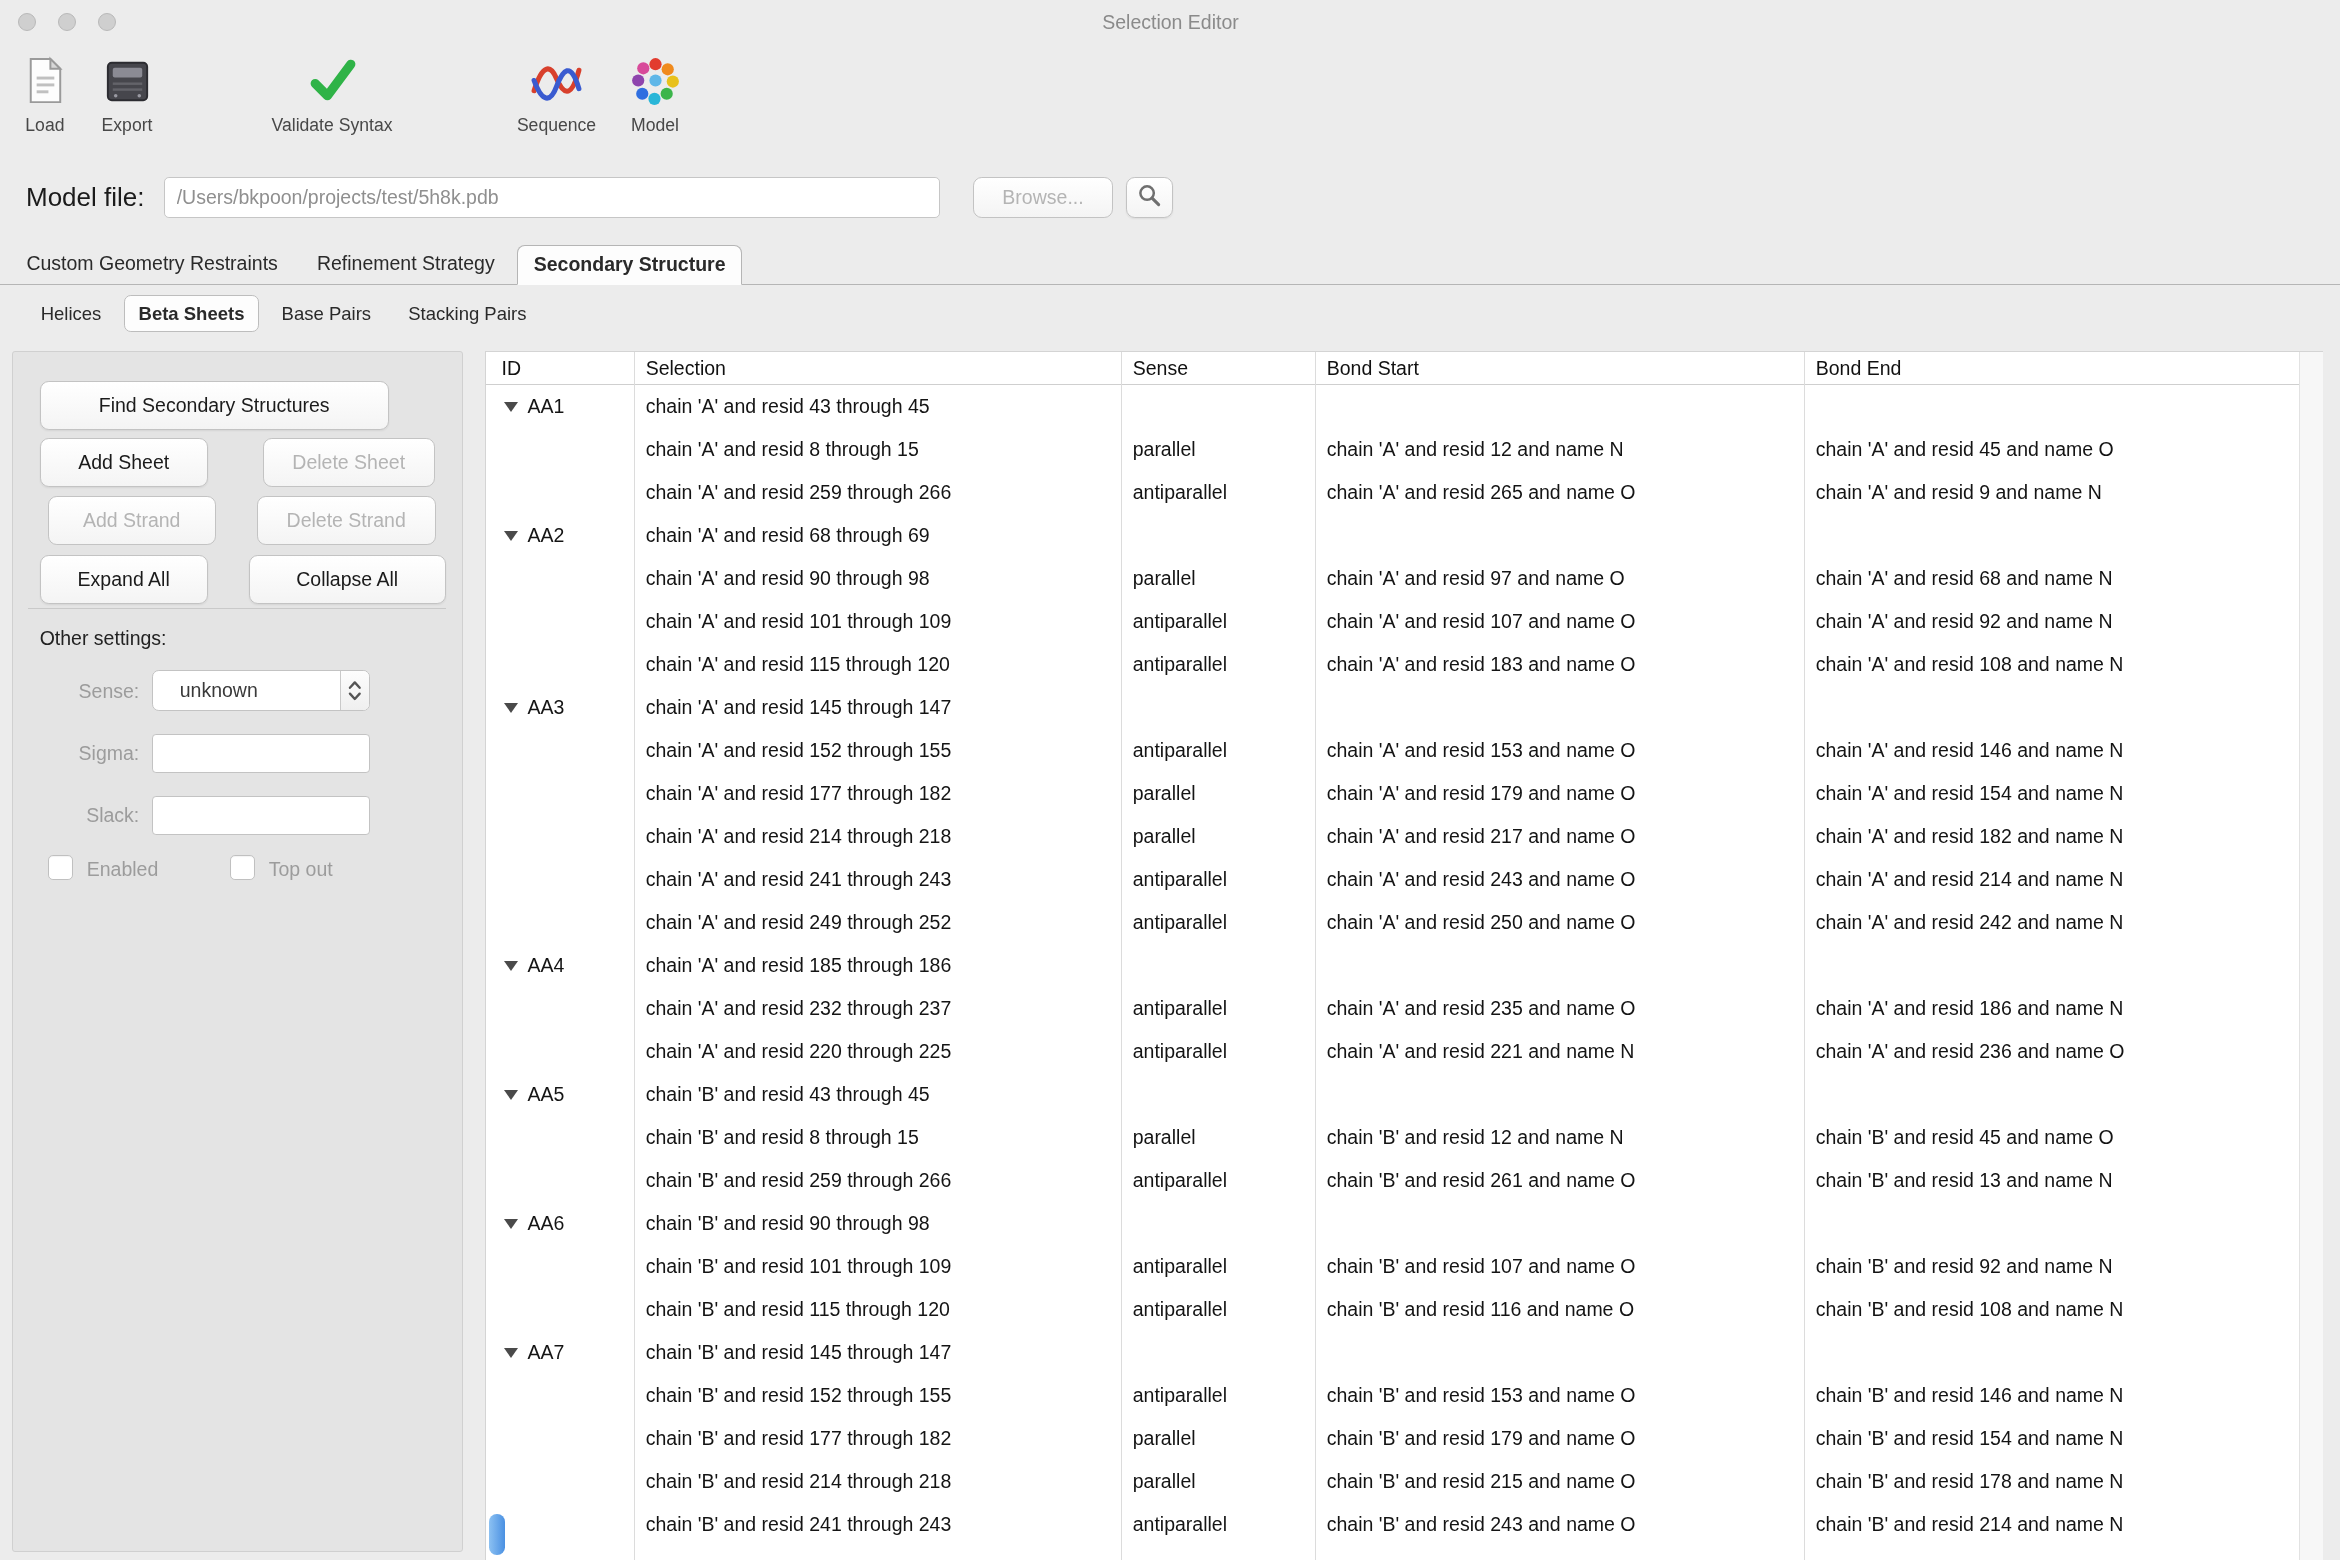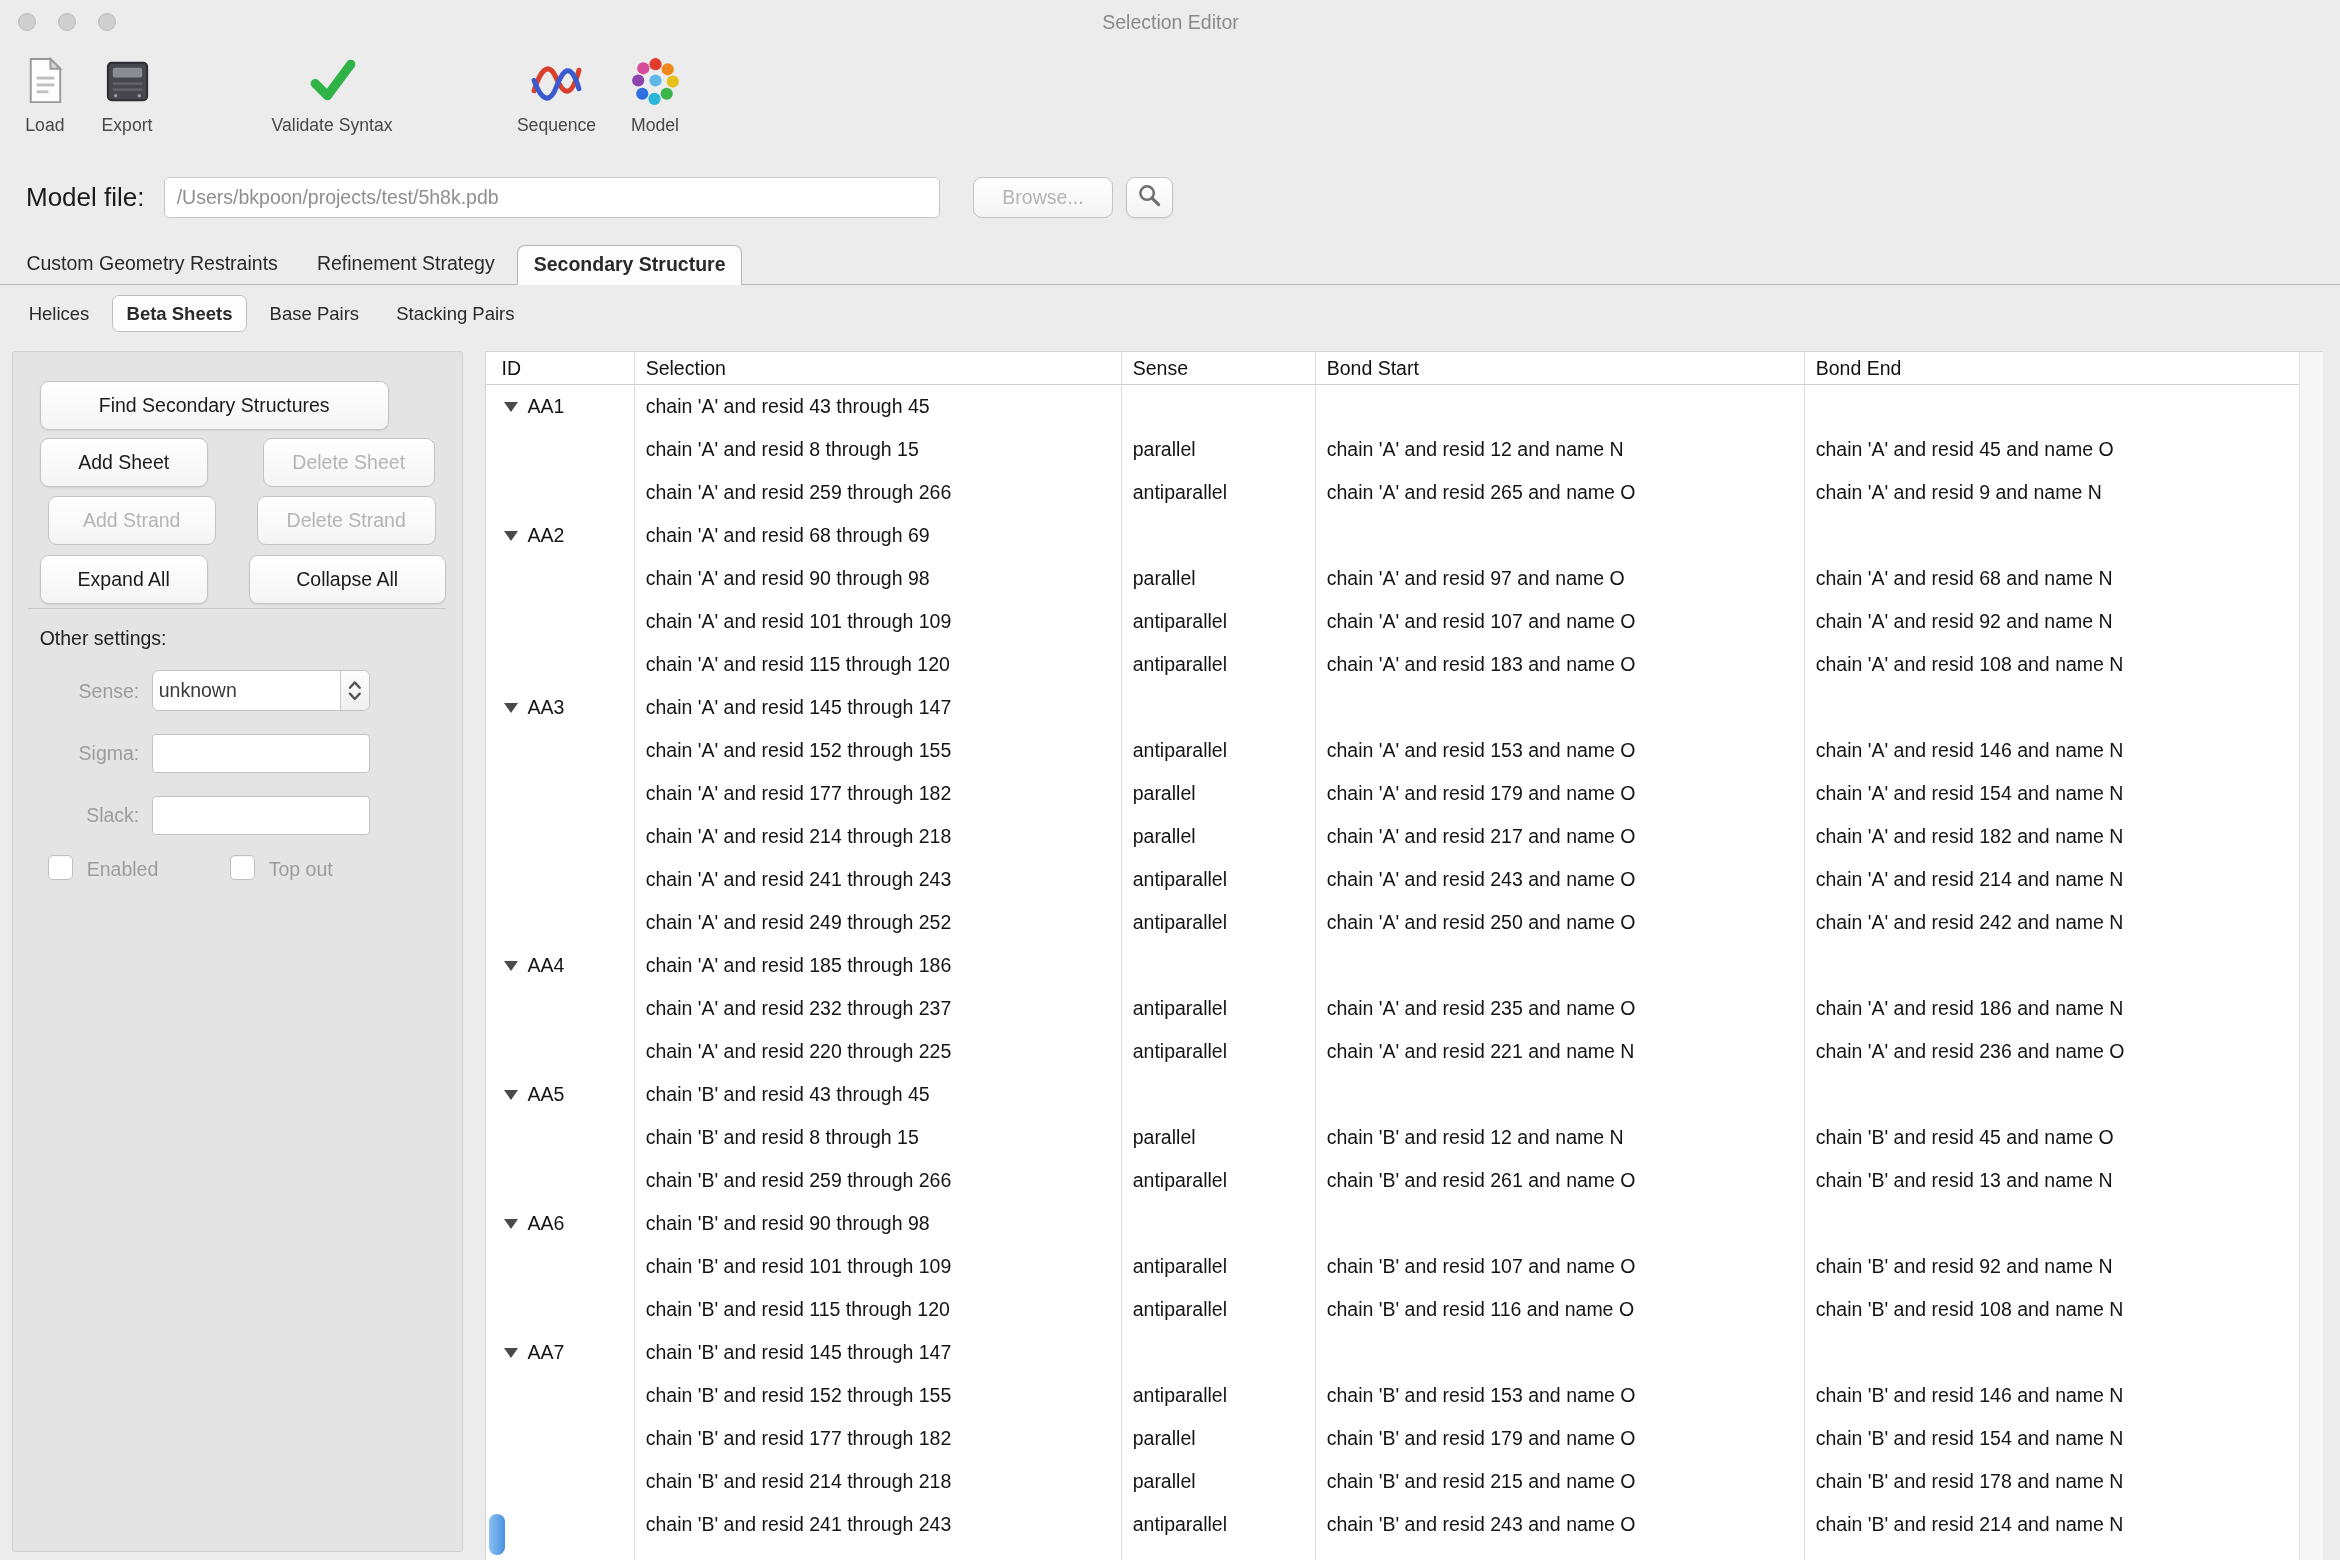--- a/index.html
+++ b/index.html
@@ -37,34 +37,34 @@
   .btn.disabled{color:var(--text-disabled,#b4b4b4); box-shadow:none;}
   .mf-browse{position:absolute; left:973px; top:0; width:140px; height:41px;}
   .mf-search{position:absolute; left:1126px; top:0; width:47px; height:41px;}
 
   
   .tabs{position:absolute; top:247px; left:0; right:0; height:38px; border-bottom:1px solid #b5b5b5;
         display:flex; align-items:flex-end; padding-left:9.8px;}
   .tab{font-size:19.5px; color:#2a2a2a; padding:6.8px 15.6px 7.8px 15.6px; margin-right:5.9px; border:1px solid transparent; cursor:default; white-space:nowrap;}
   .tab.active{background:#fdfdfd; border:1px solid #b5b5b5; border-bottom:1px solid #fdfdfd; border-radius:7.8px 7.8px 0 0;
               margin-bottom:-1px; font-weight:bold;}
-  .subtabs{position:absolute; top:291px; left:0; right:0; height:45px; display:flex; align-items:center; padding-left:14px;}
+  .subtabs{position:absolute; top:291px; left:0; right:0; height:45px; display:flex; align-items:center; padding-left:26px;}
   .subtab{font-size:18.5px; color:#2a2a2a; padding:6.8px 13.7px; margin-right:7.8px; border:1px solid transparent; cursor:default; white-space:nowrap;}
   .subtab.active{background:#fdfdfd; border:1px solid #bdbdbd; border-radius:6.8px; font-weight:bold;}
 
   
   .sidebar{position:absolute; top:351px; left:11.7px; width:451px; height:1201px; background:var(--panel-bg,#e4e4e4);
            border:1px solid #d0d0d0; border-radius:2.9px;}
   .sb-btn{position:absolute; height:49px;}
   .sb-sep{position:absolute; left:15.6px; right:15.6px; top:256px; height:1px; background:#c9c9c9;}
   .sb-heading{position:absolute; left:27px; top:275px; font-size:19.5px; color:#222;}
   .sb-label{position:absolute; width:109px; text-align:right; font-size:19.5px; color:var(--text-label-gray,#9c9c9c);}
   .combo{position:absolute; left:139px; top:318px; width:218px; height:41px; background:#fff; border:1px solid #c3c3c3;
          border-radius:6.8px; display:flex; align-items:center; overflow:hidden;}
-  .combo-value{flex:1; font-size:19.5px; color:#3a3a3a; padding-left:6px;}
+  .combo-value{flex:1; font-size:19.5px; color:#3a3a3a; padding-left:27px;}
   .combo-stepper{width:29px; height:100%; border-left:1px solid #c9c9c9; background:linear-gradient(#fdfdfd,#efefef);
                  display:flex; align-items:center; justify-content:center;}
   .sb-field{position:absolute; left:139px; width:218px; height:39px; background:#fff; border:1px solid #c3c3c3;
             border-radius:3.9px; font-family:"Liberation Sans",sans-serif; font-size:19.5px; padding:0 9.8px; outline:none;}
   .checkbox{position:absolute; width:25px; height:25px; background:#fff; border:1px solid #c0c0c0; border-radius:4.9px;
             box-shadow:inset 0 1px 1px rgba(0,0,0,0.05);}
   .cb-label{position:absolute; font-size:19.5px; color:var(--text-label-gray,#9c9c9c); white-space:nowrap;}
 
   
   .table{position:absolute; top:351px; left:485px; width:1838px; height:1209px; background:#fff;

